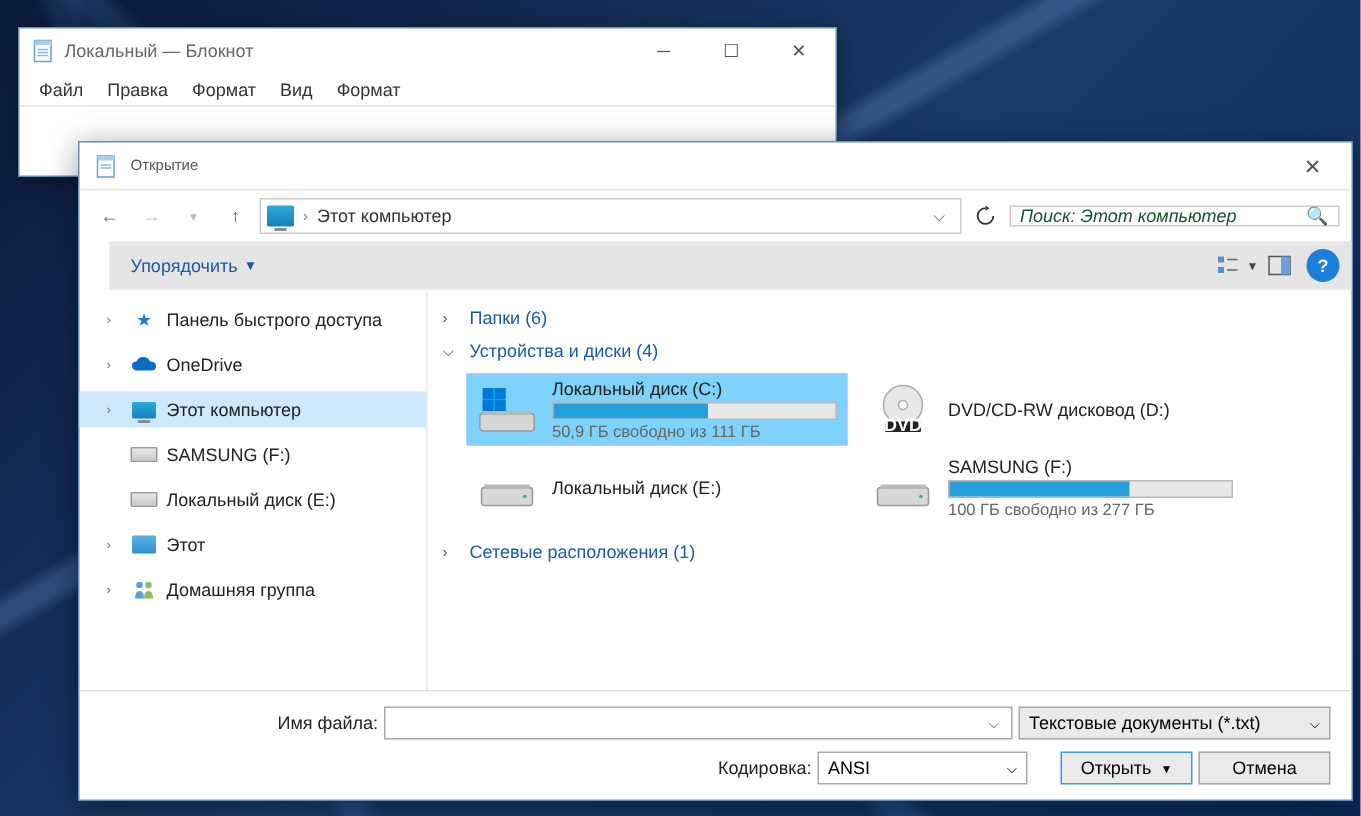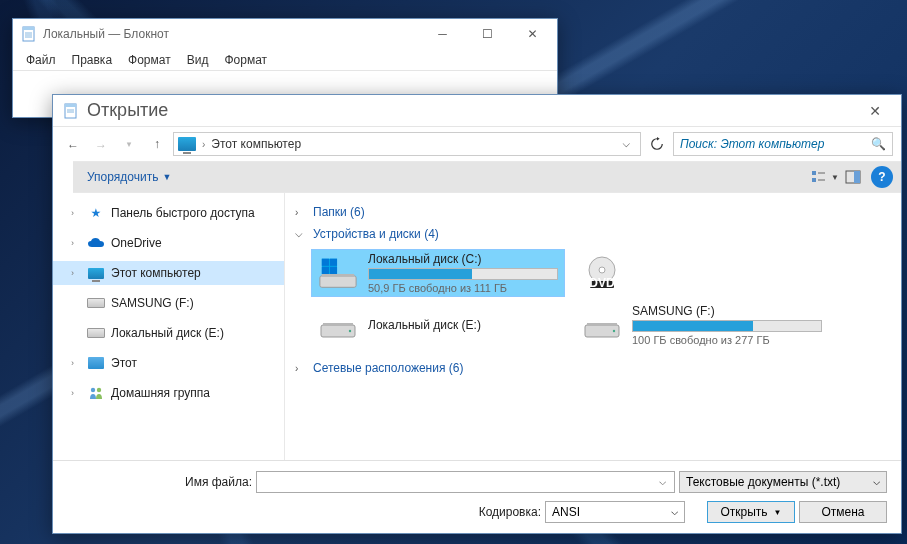--- a/index.html
+++ b/index.html
@@ -19,34 +19,34 @@
 .notepad .wcontrols { display: flex; }
 .notepad .wcontrols div { width: 45px; height: 28px; display: flex; align-items: center; justify-content: center; color: #555; }
 .notepad .menubar { height: 21px; display: flex; align-items: center; padding: 0 6px; gap: 2px; }
 .notepad .menubar span { padding: 2px 7px; color: #333; }
 .notepad .clientarea { height: 47px; border-top: 1px solid #e5e5e5; }
 
 
 .filedlg { left: 52px; top: 94px; width: 850px; height: 440px; display: flex; flex-direction: column; }
 .filedlg .titlebar { height: 32px; display: flex; align-items: center; padding: 0 6px 0 10px; border-bottom: 1px solid #e5e5e5; }
 .filedlg .titlebar .icon { width: 16px; height: 16px; margin-right: 8px; }
-.filedlg .titlebar .title { flex: 1; color: #555; font-size: 18px; }
+.filedlg .titlebar .title { flex: 1; color: #555; font-size: 10px; }
 .filedlg .titlebar .close { width: 40px; height: 28px; display: flex; align-items: center; justify-content: center; color: #555; font-size: 14px; }
 
 .navrow { height: 34px; display: flex; align-items: center; padding: 0 8px; gap: 4px; }
 .navbtn { width: 24px; height: 24px; display: flex; align-items: center; justify-content: center; color: #555; }
 .navbtn.disabled { color: #bbb; }
 .addrbox { flex: 1; height: 24px; border: 1px solid #ccc; display: flex; align-items: center; padding: 0 4px; gap: 6px; }
 .addrbox .pc-icon { width: 18px; height: 14px; background: linear-gradient(#29aae1,#1a7fb8); border-radius: 1px; position: relative; }
 .addrbox .pc-icon::after { content: ""; position: absolute; bottom: -3px; left: 5px; width: 8px; height: 2px; background: #888; }
 .addrbox .chev { color: #777; font-size: 10px; }
 .addrbox .loc { color: #333; flex: 1; }
 .addrbox .drop { color: #555; font-size: 10px; padding: 0 6px; }
 .refresh { width: 24px; height: 24px; display: flex; align-items: center; justify-content: center; color: #444; }
-.searchbox { width: 220px; height: 24px; border: 1px solid #ccc; display: flex; align-items: center; padding: 0 6px; color: #0369a1; }
+.searchbox { width: 220px; height: 14px; border: 1px solid #ccc; display: flex; align-items: center; padding: 0 6px; color: #14532d; }
 .searchbox span:first-child { flex: 1; font-style: italic; }
 
 .toolbar { height: 32px; border-top: 1px solid #e8e8e8; border-bottom: 1px solid #e8e8e8; background: #e5e5e5; display: flex; align-items: center; padding: 0 8px; margin-left: 20px; }
 .toolbar .organize { color: #1a5aa8; padding: 4px 6px; display: flex; align-items: center; gap: 4px; }
 .toolbar .spacer { flex: 1; }
 .toolbar .tbtn { width: 28px; height: 24px; display: flex; align-items: center; justify-content: center; color: #444; }
 .toolbar .help { width: 22px; height: 22px; border-radius: 50%; background: #1a7fd8; color: #fff; display: flex; align-items: center; justify-content: center; font-weight: bold; margin-left: 4px; }
 
 .body { flex: 1; display: flex; }
 .sidebar { width: 232px; border-right: 1px solid #e8e8e8; padding: 8px 0; }
@@ -273,20 +273,23 @@
         </div>
         <div class="drive-item">
           <div class="drive-icon">
             <svg class="dvd-svg" viewBox="0 0 36 36">
                 <circle cx="18" cy="15" r="13" fill="#e8e8e8" stroke="#aaa"></circle>
                 <circle cx="18" cy="15" r="3" fill="#fff" stroke="#aaa"></circle>
                 <rect x="6" y="26" width="24" height="7" rx="1" fill="#222"></rect>
                 <text x="18" y="32" fill="#fff" font-size="5" text-anchor="middle" font-weight="bold">DVD</text>
               </svg>
           </div>
+          <div class="drive-info">
+            <div class="drive-name">DVD/CD-RW дисковод (D:)</div>
+          </div>
         </div>
         <div class="drive-item">
           <div class="drive-icon">
             <svg class="hdd-svg" viewBox="0 0 38 32">
                 <rect x="2" y="16" width="34" height="12" rx="2" fill="#d8d8d8" stroke="#999"></rect>
                 <rect x="4" y="14" width="30" height="3" fill="#b8b8b8"></rect>
                 <circle cx="31" cy="22" r="1.2" fill="#4a8"></circle>
               </svg>
           </div>
           <div class="drive-info">
@@ -305,21 +308,21 @@
             <div class="drive-name">SAMSUNG (F:)</div>
             <div class="drive-bar">
                 <div class="fill" style="width:64%"></div>
               </div>
             <div class="drive-sub">100 ГБ свободно из 277 ГБ</div>
           </div>
         </div>
       </div>
       <div class="section-hdr">
         <span class="chev">›</span>
-        <span>Сетевые расположения (6)</span>
+        <span>Сетевые расположения (1)</span>
       </div>
     </div>
   </div>
 
   <div class="footer">
     <div class="frow">
       <div class="lbl">Имя файла:</div>
       <div class="fname-input" style="display:flex;align-items:center;justify-content:flex-end">
           <span style="font-size:9px;color:#555;padding-right:4px">⌵</span>
         </div>

